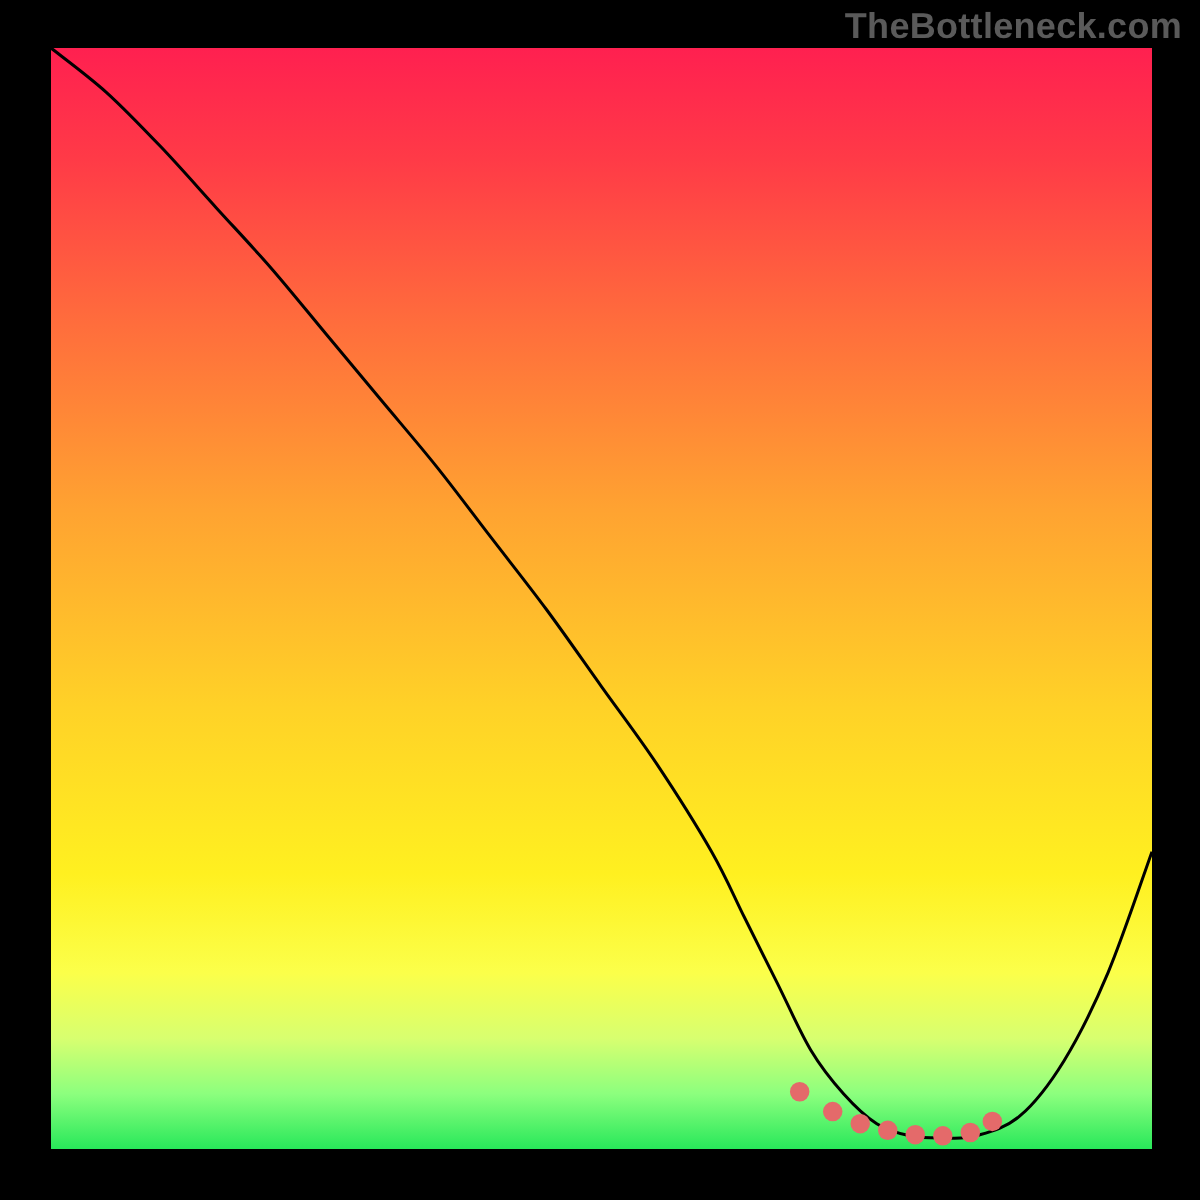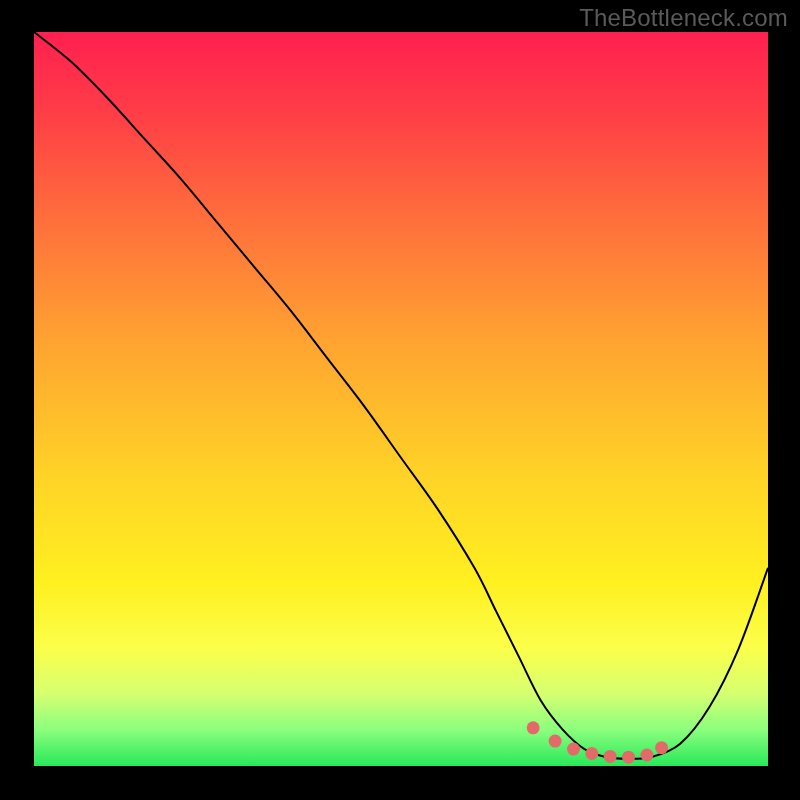--- a/index.html
+++ b/index.html
@@ -16,21 +16,21 @@
     width: 800px;
     height: 800px;
     background: #000;
   }
   .watermark {
     position: absolute;
     top: 4px;
     right: 12px;
     color: #5a5a5a;
     font-size: 24px;
-    font-weight: 400;
+    font-weight: 700;
     letter-spacing: 0.2px;
     z-index: 10;
   }
   .plot-area {
     position: absolute;
     left: 34px;
     top: 32px;
     width: 734px;
     height: 734px;
     

